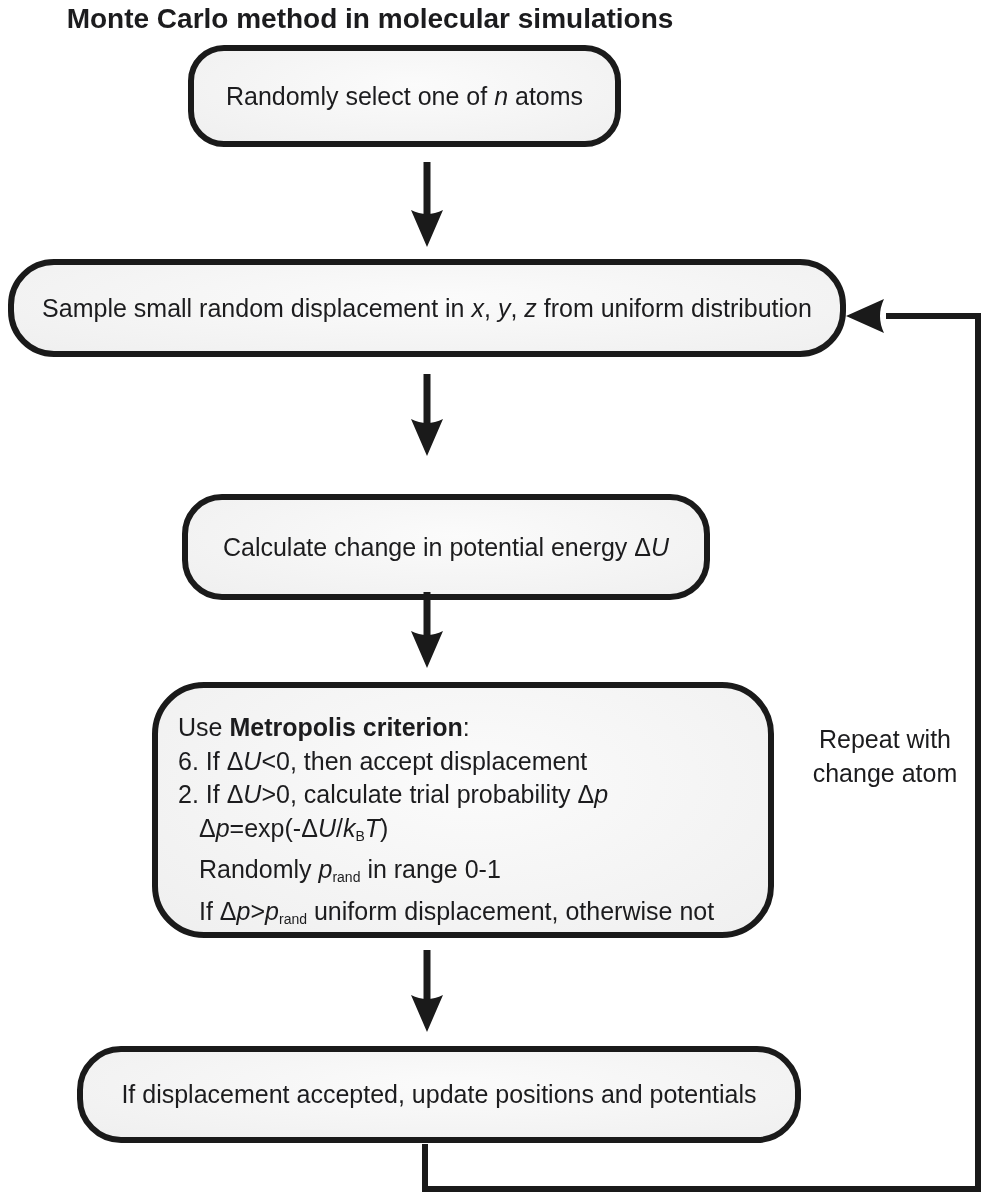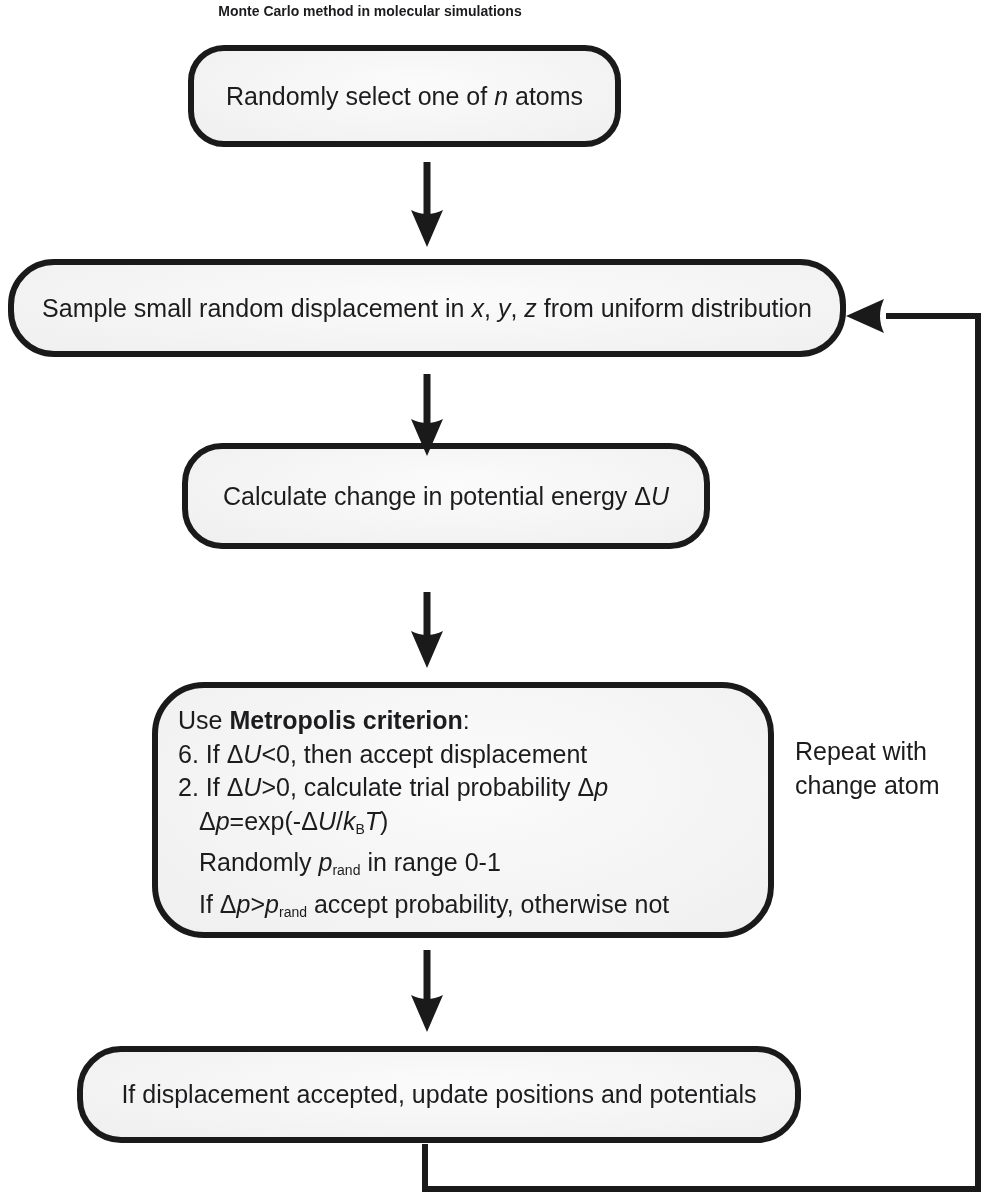--- a/index.html
+++ b/index.html
@@ -14,48 +14,48 @@
   #canvas{
     position:relative;
     width:982px;height:1200px;
     background:var(--background);
     font-family:"Liberation Sans","DejaVu Sans",sans-serif;
     color:var(--text);
     overflow:hidden;
   }
   .title{
     position:absolute;left:0;top:3px;width:740px;
-    text-align:center;font-size:14px;font-weight:bold;color:var(--text);
+    text-align:center;font-size:28px;font-weight:bold;color:var(--text);
   }
   .node{
     position:absolute;
     border:6px solid var(--box-border);
     background:radial-gradient(ellipse 120% 150% at 52% 38%, var(--box-fill-start) 0%, #f0f0f0 55%, var(--box-fill-end) 100%);
     box-sizing:border-box;
     display:flex;align-items:center;justify-content:center;
     font-size:25px;line-height:1.3;
     white-space:nowrap;
   }
   .node .line{white-space:nowrap;}
   #node-select{left:188px;top:45px;width:433px;height:102px;border-radius:36px;justify-content:center;}
   #node-sample{left:8px;top:259px;width:838px;height:98px;border-radius:46px;justify-content:center;}
-  #node-energy{left:182px;top:443px;width:528px;height:106px;border-radius:40px;}
+  #node-energy{left:182px;top:494px;width:528px;height:106px;border-radius:40px;}
   #node-metropolis{
     left:152px;top:682px;width:622px;height:256px;border-radius:52px;
     display:block;text-align:left;
-    padding:16px 0 0 20px;line-height:33.5px;
+    padding:23px 0 0 20px;line-height:33.5px;
   }
   #node-metropolis .line.indent{margin-left:21px;}
   #node-update{left:77px;top:1046px;width:724px;height:97px;border-radius:44px;}
   .it{font-style:italic;}
   .bd{font-weight:bold;}
   .sub{font-size:0.56em;font-style:inherit;vertical-align:-4px;}
   #loop-label{
     position:absolute;left:795px;top:722px;width:180px;
-    text-align:left;font-size:25px;line-height:34px;color:var(--text);margin-top:12px;
+    text-align:center;font-size:25px;line-height:34px;color:var(--text);
   }
   #flow-svg{position:absolute;left:0;top:0;pointer-events:none;}
   #flow-svg .shaft{stroke:var(--arrow);stroke-width:7;}
   #flow-svg .loop{stroke:var(--arrow);stroke-width:6;fill:none;}
   #flow-svg .head{fill:var(--arrow);stroke:none;}
 </style>
 </head>
 <body>
 
 <div id="canvas">
@@ -73,21 +73,21 @@
   <div class="node" id="node-energy">
       <div class="line"><span>Calculate change in potential energy Δ</span><span class="it">U</span></div>
     </div>
 
   <div class="node" id="node-metropolis">
       <div class="line"><span>Use </span><span class="bd">Metropolis criterion</span><span>:</span></div>
       <div class="line"><span>6. If Δ</span><span class="it">U</span><span>&lt;0, then accept displacement</span></div>
       <div class="line"><span>2. If Δ</span><span class="it">U</span><span>&gt;0, calculate trial probability Δ</span><span class="it">p</span></div>
       <div class="line indent"><span>Δ</span><span class="it">p</span><span>=exp(-Δ</span><span class="it">U</span><span>/</span><span class="it">k</span><span class="sub">B</span><span class="it">T</span><span>)</span></div>
       <div class="line indent"><span>Randomly </span><span class="it">p</span><span class="it sub">rand</span><span> in range 0-1</span></div>
-      <div class="line indent"><span>If Δ</span><span class="it">p</span><span>&gt;</span><span class="it">p</span><span class="it sub">rand</span><span> accept probability, otherwise not</span></div>
+      <div class="line indent"><span>If Δ</span><span class="it">p</span><span>&gt;</span><span class="it">p</span><span class="it sub">rand</span><span> uniform displacement, otherwise not</span></div>
     </div>
 
   <div class="node" id="node-update">
       <div class="line"><span>If displacement accepted, update positions and potentials</span></div>
     </div>
 
   <div id="loop-label">
     <div>Repeat with</div>
     <div>change atom</div>
   </div>

